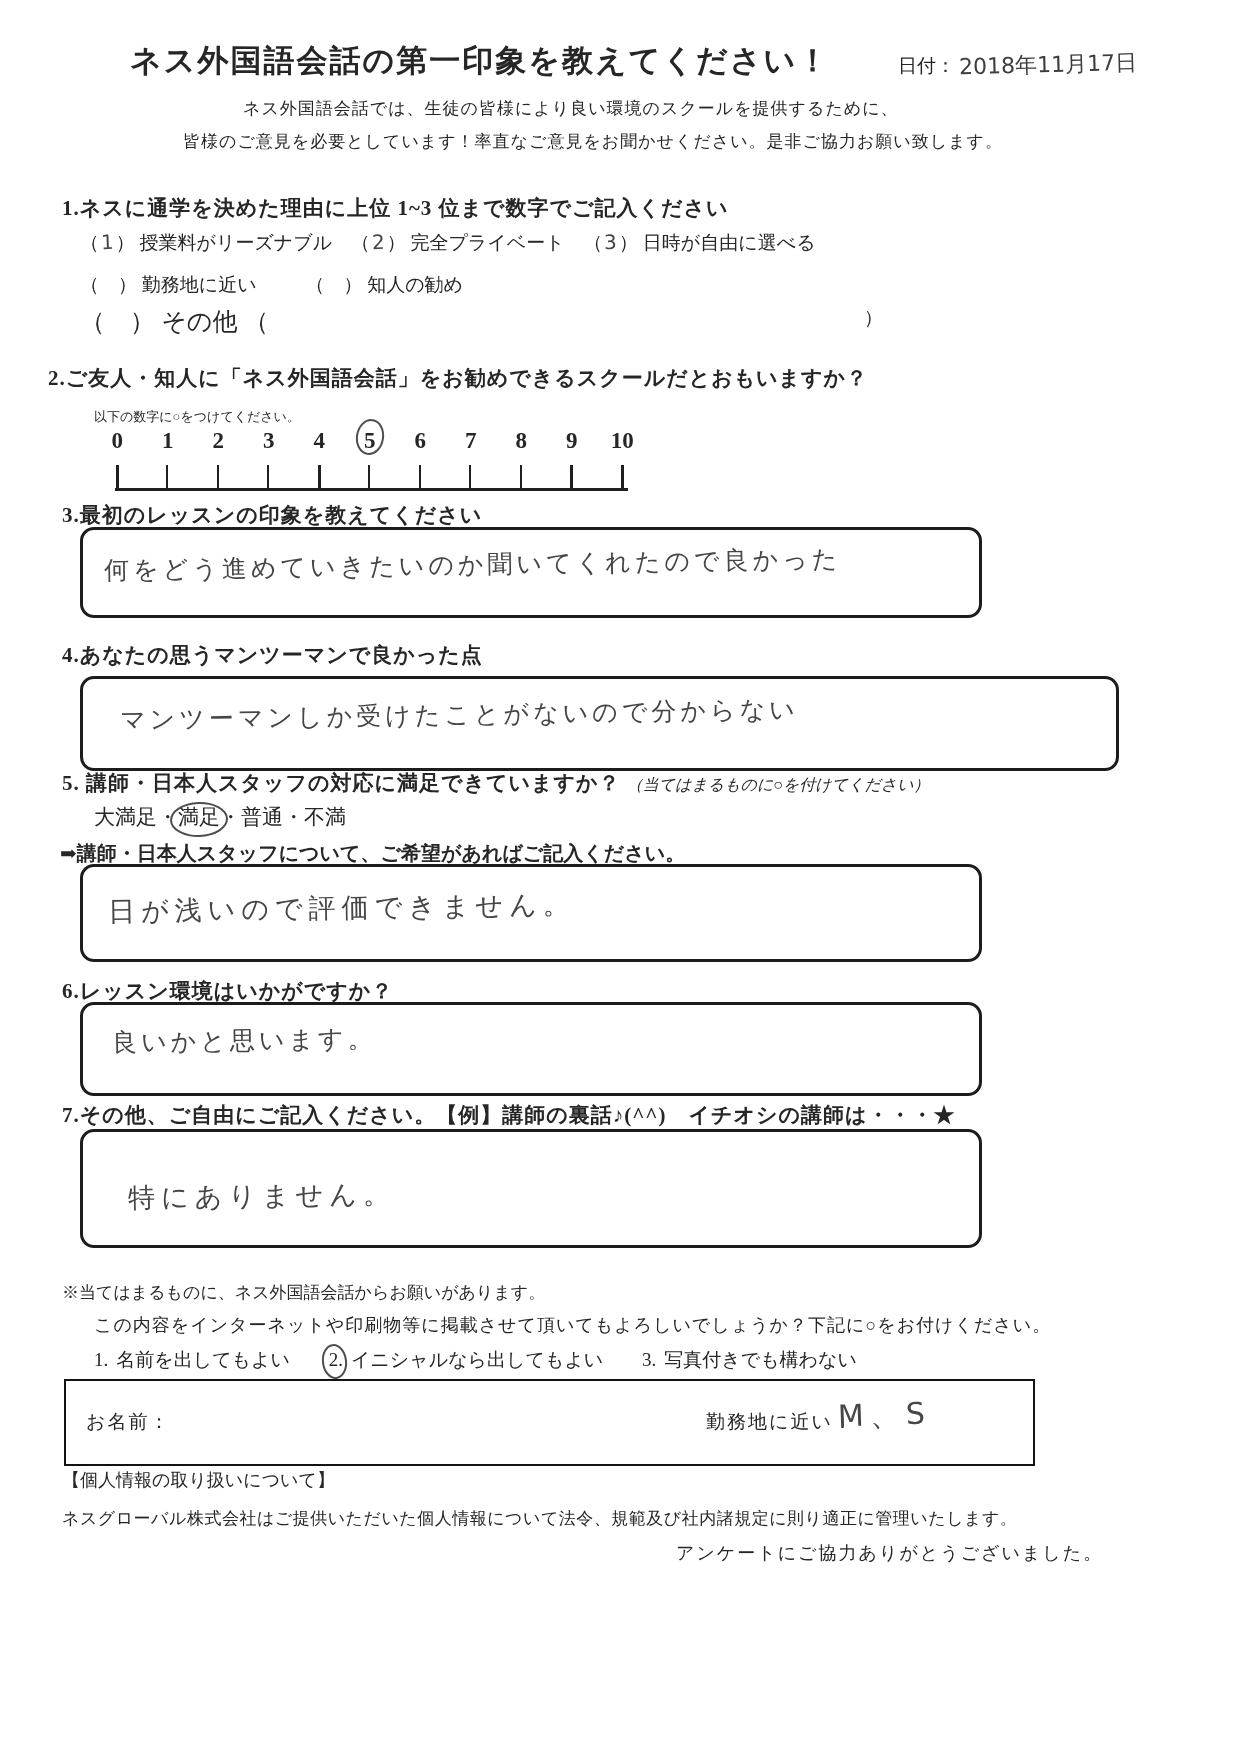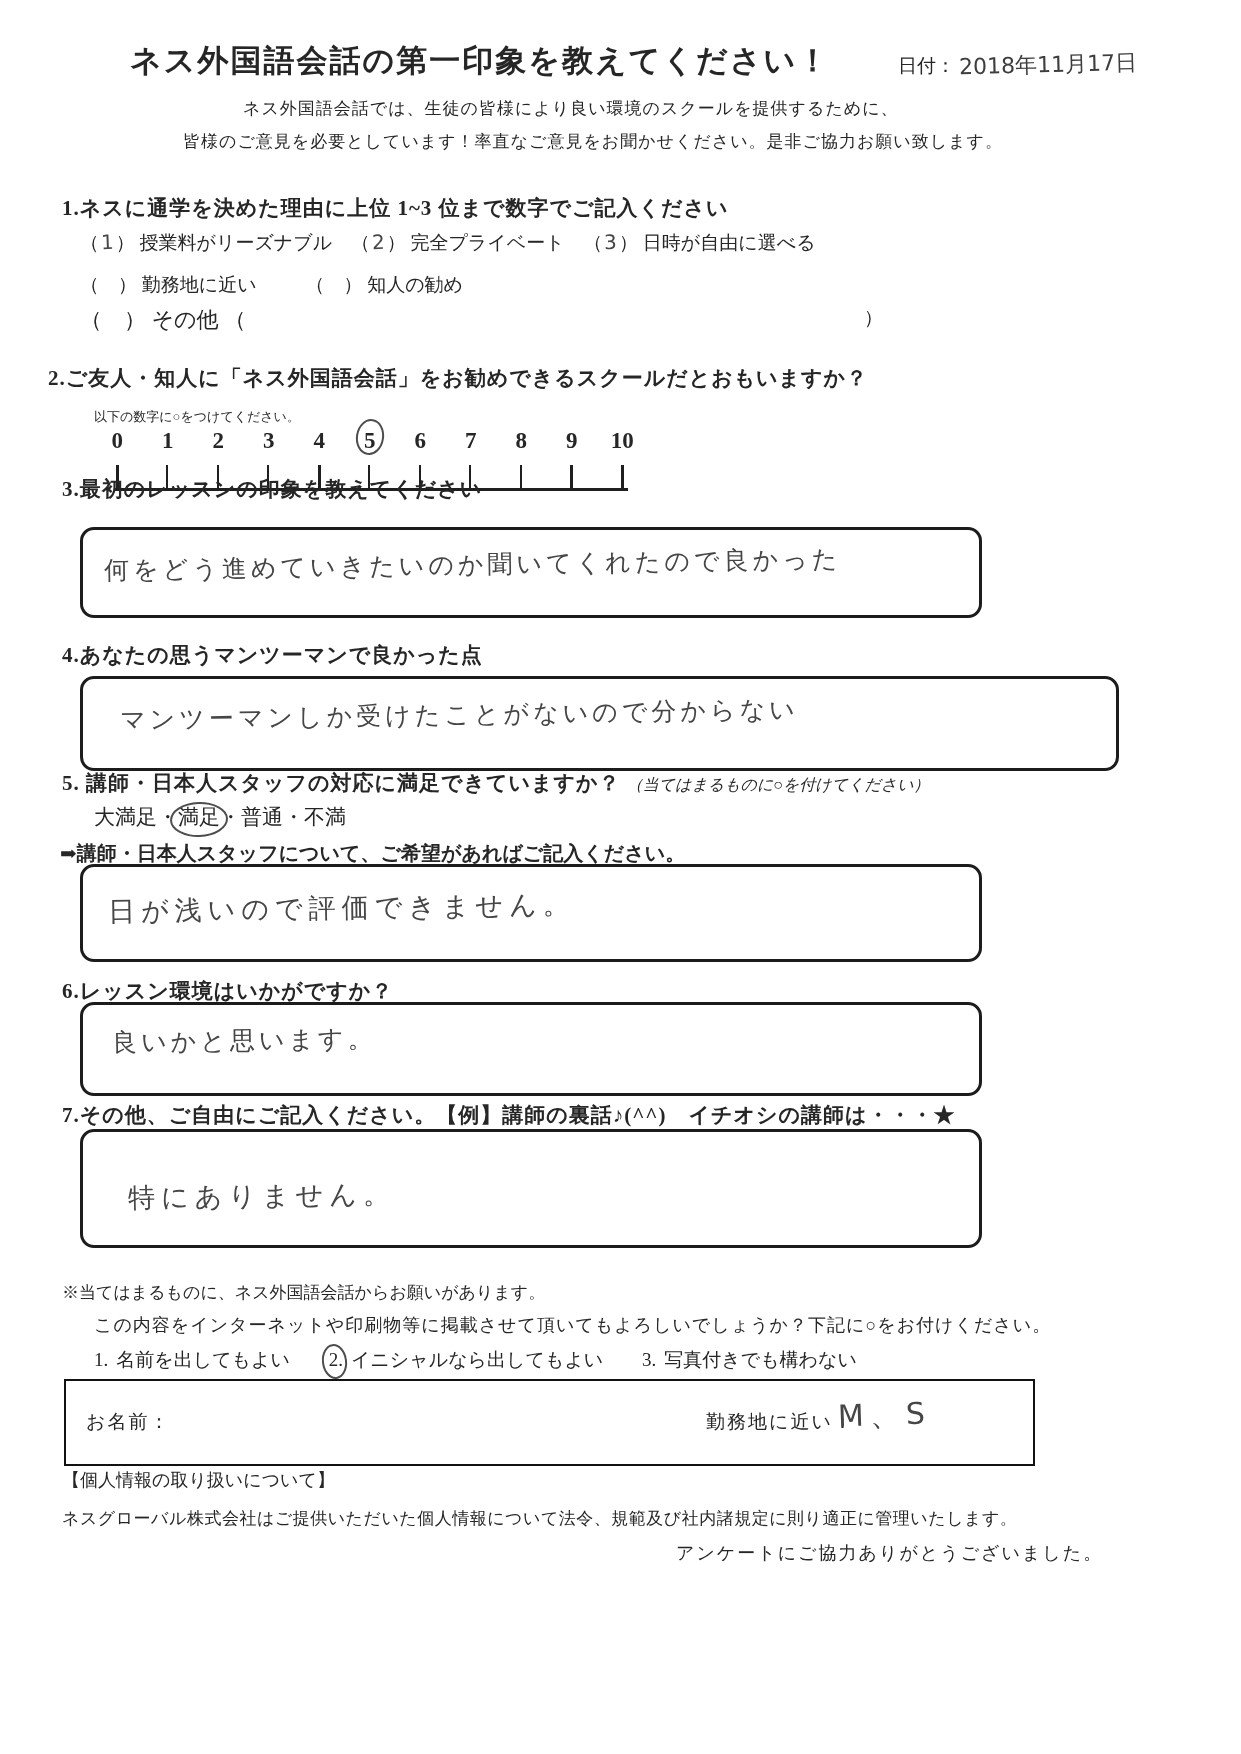--- a/index.html
+++ b/index.html
@@ -13,34 +13,34 @@
 
   
   .title { left:130px; top:40px; font-size:31px; font-weight:700; letter-spacing:2px; }
   .date-wrap { left:898px; top:50px; font-size:19px; }
   .intro1 { left:243px; top:97px; font-size:17px; letter-spacing:1px; }
   .intro2 { left:183px; top:130px; font-size:17px; letter-spacing:1px; }
   .q-title { font-size:21px; font-weight:700; letter-spacing:1px; }
   .q1-title { left:62px; top:194px; }
   .q1-row1 { left:80px; top:230px; font-size:19px; }
   .q1-row2 { left:80px; top:272px; font-size:19px; }
-  .q1-row3 { left:80px; top:305px; font-size:22px; }
+  .q1-row3 { left:80px; top:305px; font-size:25px; }
   .q1-row3-close { left:864px; top:305px; font-size:19px; }
   .q1-row1 .opt { margin-right:14px; }
   .q1-row2 .opt { margin-right:44px; }
 
   .q2-title { left:48px; top:364px; }
   .q2-instruction { left:94px; top:408px; font-size:13px; }
   .scale-numbers { left:92px; top:428px; display:flex; }
   .scale-num { width:50.5px; text-align:center; font-size:23px; font-weight:600; }
   .scale-ruler { left:115px; top:460px; width:513px; height:28px; border-bottom:3px solid #1f1f1f; }
   .tick { position:absolute; bottom:0; width:2px; height:23px; background:#1f1f1f; }
   .tick.bold { width:3px; }
 
-  .q3-title { left:62px; top:475px; }
+  .q3-title { left:62px; top:501px; }
   .q4-title { left:62px; top:641px; }
   .q5-title { left:62px; top:769px; }
   .q5-note  { font-size:16px; font-weight:400; letter-spacing:0;font-style:italic; }
   .q5-options { left:94px; top:803px; font-size:21px; }
   .q5-followup { left:60px; top:840px; font-size:20px; font-weight:700; }
   .q6-title { left:62px; top:977px; }
   .q7-title { left:62px; top:1101px; }
 
   .answer-box { position:absolute; border:3px solid #1c1c1c; border-radius:14px; background:transparent; }
   .q3-box { left:80px; top:527px; width:896px; height:85px; }

